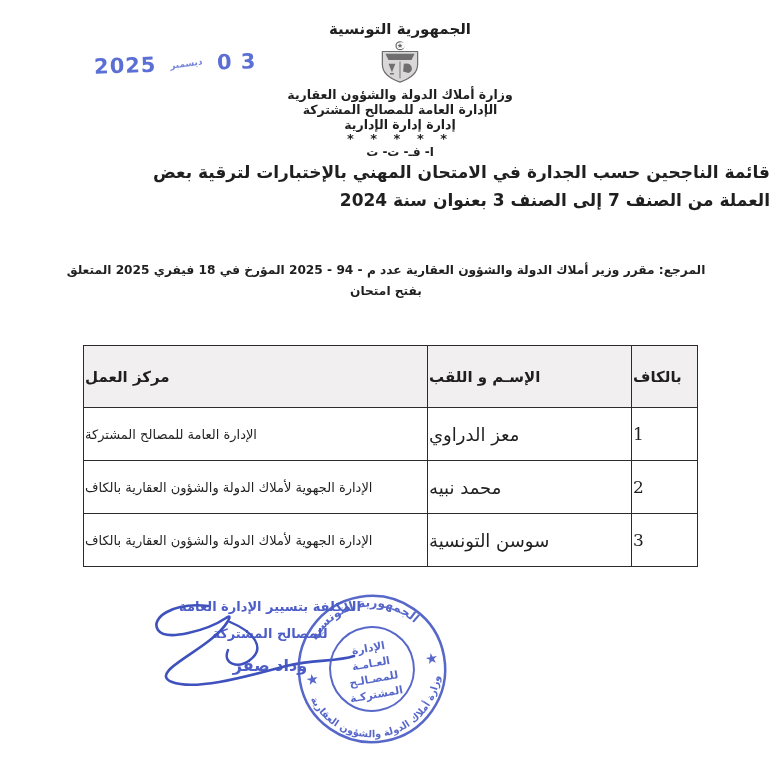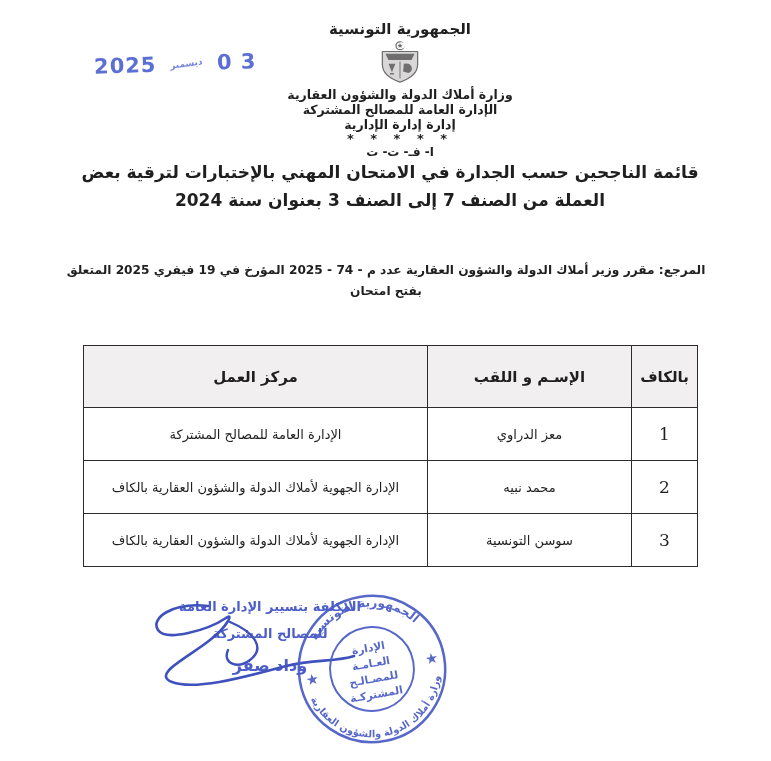--- a/index.html
+++ b/index.html
@@ -34,49 +34,49 @@
     text-align:center;direction:rtl;
   }
   .republic{font-size:15px;font-weight:bold;letter-spacing:1px;}
   .emblem{width:50px;height:46px;margin:2px auto 1px auto;display:block;}
   .org-line{font-size:12.5px;font-weight:bold;line-height:15px;letter-spacing:.5px;}
   .stars-line{font-size:13px;font-weight:bold;letter-spacing:6px;line-height:14px;}
   .code-line{font-size:12px;font-weight:bold;line-height:13px;letter-spacing:1px;}
   
   .title-block{
     position:absolute;top:158px;left:10px;width:760px;
-    text-align:center;direction:rtl;
+    text-align:right;direction:rtl;
     font-weight:bold;font-size:17px;line-height:28px;
   }
   
   .reference{
     position:absolute;top:260px;left:58px;width:656px;
     direction:rtl;text-align:center;
     font-weight:bold;font-size:12.2px;line-height:21px;
   }
   
   .doc-table{
     position:absolute;top:345px;left:83px;
     border-collapse:collapse;direction:rtl;
     width:614px;table-layout:fixed;
   }
   .doc-table th,.doc-table td{
     border:1.6px solid #2b2b2b;
-    text-align:center;vertical-align:middle;
+    text-align:left;vertical-align:middle;
     overflow:hidden;
   }
   .doc-table th{
     height:59px;font-size:15px;font-weight:bold;background:#f1efef;
   }
   .doc-table td{height:50px;background:#fff;}
   .col-rank{width:66px;}
   .col-name{width:204px;}
   .col-center{width:344px;}
   td.rank-cell{font-family:"DejaVu Serif",serif;font-size:17px;}
-  td.name-cell{font-size:13px;}
+  td.name-cell{font-size:18px;}
   td.center-cell{font-size:13px;}
   
   .sig-block{
     position:absolute;top:598px;left:150px;width:240px;
     direction:rtl;text-align:center;
     color:#4d5ec8;font-weight:bold;
   }
   .sig-line1{font-size:13px;line-height:17px;}
   .sig-line2{font-size:13px;line-height:17px;margin-top:10px;}
   .sig-name{font-size:16px;line-height:20px;margin-top:14px;letter-spacing:2px;}
@@ -123,21 +123,21 @@
     <div class="stars-line">* * * * *</div>
     <div class="code-line">ا- فـ- ت- ت</div>
   </div>
 
   <div class="title-block">
     <div>قائمة الناجحين حسب الجدارة في  الامتحان المهني بالإختبارات لترقية  بعض</div>
     <div>العملة  من الصنف 7 إلى الصنف 3 بعنوان سنة 2024</div>
   </div>
 
   <div class="reference">
-    <div>المرجع:  مقرر وزير أملاك الدولة والشؤون العقارية عدد م - 74 - 2025 المؤرخ في 19 فيفري 2025 المتعلق بفتح امتحان</div>
+    <div>المرجع:  مقرر وزير أملاك الدولة والشؤون العقارية عدد م - 94 - 2025 المؤرخ في 18 فيفري 2025 المتعلق بفتح امتحان</div>
   </div>
 
   <table class="doc-table">
     <colgroup>
       <col class="col-rank">
         <col class="col-name">
         <col class="col-center">
     </colgroup>
     <thead>
       <tr>

